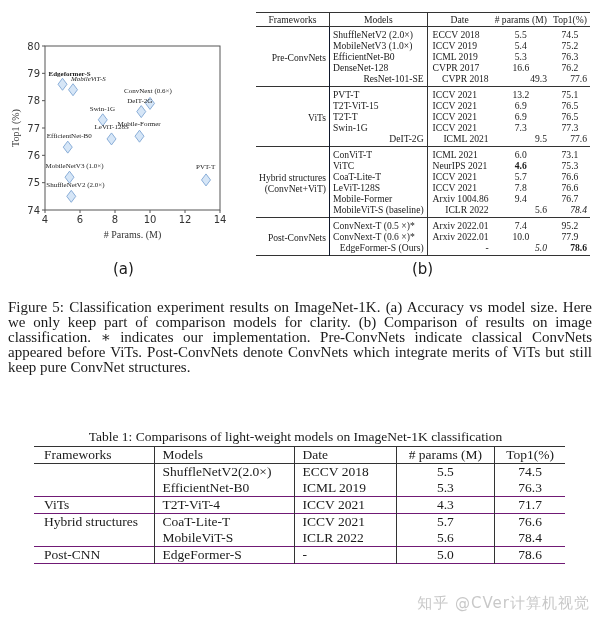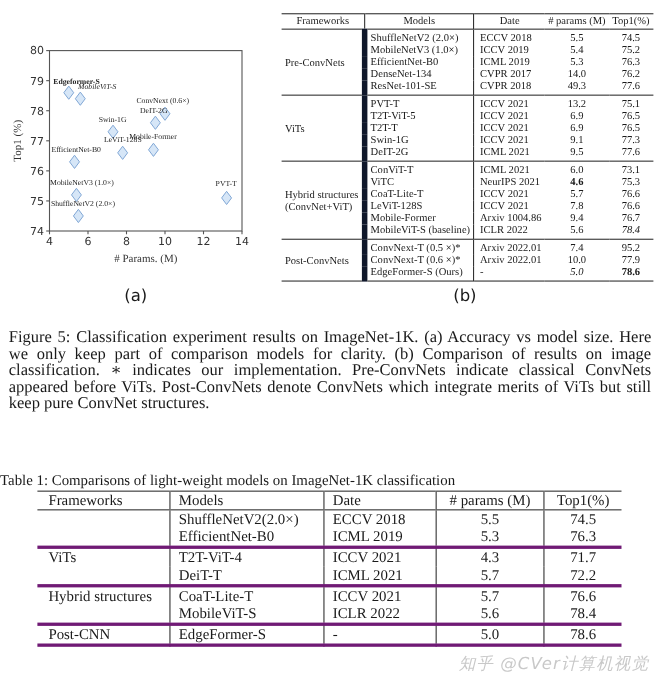--- a/index.html
+++ b/index.html
@@ -16,60 +16,60 @@
   
   #table-b {
     position: absolute; left: 256px; top: 12px; width: 334px;
     border-collapse: collapse; font-size: 9.6px; line-height: 11px;
   }
   #table-b th, #table-b td { padding: 0 3px; white-space: nowrap; }
   #table-b thead tr { border-top: 1.2px solid #333; border-bottom: 1px solid #333; }
   #table-b thead th { font-weight: normal; height: 14px; }
   #table-b tbody { border-bottom: 1px solid #333; }
   #table-b tbody:last-of-type { border-bottom: 1.2px solid #333; }
-  #table-b td.fw { text-align: left; border-right: 5px solid #0f172a; }
+  #table-b td.fw { text-align: right; border-right: 1px solid #0f172a; }
   #table-b td.mdl { border-right: 1px solid #333; text-align: left; }
   #table-b th.fw { border-right: 1px solid #333; }
   #table-b th.mdl { border-right: 1px solid #333; }
   #table-b td.num { text-align: center; }
   #table-b td.date { text-align: left; padding-left: 5px; }
   #table-b tr.first td { padding-top: 2px; }
-  #table-b tr.last td { padding-bottom: 2px; }
+  #table-b tr.last td { padding-bottom: 2px; text-align: right; }
   .bold { font-weight: bold; }
   .ital { font-style: italic; }
 
   
   #caption {
     position: absolute; left: 8px; top: 300px; width: 584px;
     font-size: 15px; line-height: 15px; text-align: justify;
   }
 
   
   #table1-title {
-    position: absolute; left: 0; top: 429px; width: 591px; 
+    position: absolute; left: 0; top: 429px; width: 591px; text-align: center;
     font-size: 13.5px;
   }
   #table1 {
     position: absolute; left: 34px; top: 446px; width: 531px;
     border-collapse: collapse; font-size: 13.5px; line-height: 16px;
   }
   #table1 th, #table1 td { padding: 0 8px; white-space: nowrap; }
   #table1 thead tr { border-top: 1px solid #333; border-bottom: 1px solid #333; }
   #table1 thead th { font-weight: normal; text-align: left; height: 17px; }
-  #table1 tbody { border-bottom: 3px solid #701a75; }
+  #table1 tbody { border-bottom: 1px solid #701a75; }
   #table1 td.fw, #table1 th.fw { width: 120px; border-right: 1px solid #333; padding-left: 10px; }
   #table1 td.mdl, #table1 th.mdl { width: 140px; border-right: 1px solid #333; }
   #table1 td.date, #table1 th.date { width: 102px; border-right: 1px solid #333; }
   #table1 td.num, #table1 th.num { text-align: center; border-right: 1px solid #333; }
   #table1 td.top, #table1 th.top { text-align: center; }
   #table1 th.num { text-align: center; }
 
   #watermark {
     position: absolute; right: 10px; top: 594px; font-family: "DejaVu Sans", sans-serif;
-    font-size: 15px; color: rgba(190,190,190,0.85); letter-spacing: 1px; font-style: italic;
+    font-size: 15px; color: rgba(190,190,190,0.85); letter-spacing: 1px;
   }
 </style>
 </head>
 <body>
 
 <div id="plot-a">
   <svg id="plot-svg" width="250" height="290">
       <rect x="45" y="46" width="175" height="164" fill="none" stroke="#555" stroke-width="1"></rect>
       <line x1="45" y1="210" x2="45" y2="213" stroke="#555"></line>
       <text x="45" y="223" text-anchor="middle" font-size="10" fill="#333" font-family="DejaVu Sans, sans-serif">4</text>
@@ -149,56 +149,56 @@
         <td class="num">5.4</td>
         <td class="num">75.2</td>
       </tr>
       <tr>
         <td class="mdl">EfficientNet-B0</td>
         <td class="date">ICML 2019</td>
         <td class="num">5.3</td>
         <td class="num">76.3</td>
       </tr>
       <tr>
-        <td class="mdl">DenseNet-134</td>
+        <td class="mdl">DenseNet-128</td>
         <td class="date">CVPR 2017</td>
-        <td class="num">14.0</td>
+        <td class="num">16.6</td>
         <td class="num">76.2</td>
       </tr>
       <tr class=" last">
         <td class="mdl">ResNet-101-SE</td>
         <td class="date">CVPR 2018</td>
         <td class="num">49.3</td>
         <td class="num">77.6</td>
       </tr>
     </tbody>
   <tbody id="tb-body-1">
       <tr class="first">
         <td class="fw" rowspan="5"><span>ViTs</span></td>
         <td class="mdl">PVT-T</td>
         <td class="date">ICCV 2021</td>
         <td class="num">13.2</td>
         <td class="num">75.1</td>
       </tr>
       <tr>
-        <td class="mdl">T2T-ViT-5</td>
+        <td class="mdl">T2T-ViT-15</td>
         <td class="date">ICCV 2021</td>
         <td class="num">6.9</td>
         <td class="num">76.5</td>
       </tr>
       <tr>
         <td class="mdl">T2T-T</td>
         <td class="date">ICCV 2021</td>
         <td class="num">6.9</td>
         <td class="num">76.5</td>
       </tr>
       <tr>
         <td class="mdl">Swin-1G</td>
         <td class="date">ICCV 2021</td>
-        <td class="num">9.1</td>
+        <td class="num">7.3</td>
         <td class="num">77.3</td>
       </tr>
       <tr class=" last">
         <td class="mdl">DeIT-2G</td>
         <td class="date">ICML 2021</td>
         <td class="num">9.5</td>
         <td class="num">77.6</td>
       </tr>
     </tbody>
   <tbody id="tb-body-2">
@@ -294,27 +294,20 @@
       </tr>
     </tbody>
   <tbody id="t1-body-1">
       <tr>
         <td class="fw">ViTs</td>
         <td class="mdl">T2T-ViT-4</td>
         <td class="date">ICCV 2021</td>
         <td class="num">4.3</td>
         <td class="top">71.7</td>
       </tr>
-      <tr>
-        <td class="fw"></td>
-        <td class="mdl">DeiT-T</td>
-        <td class="date">ICML 2021</td>
-        <td class="num">5.7</td>
-        <td class="top">72.2</td>
-      </tr>
     </tbody>
   <tbody id="t1-body-2">
       <tr>
         <td class="fw">Hybrid structures</td>
         <td class="mdl">CoaT-Lite-T</td>
         <td class="date">ICCV 2021</td>
         <td class="num">5.7</td>
         <td class="top">76.6</td>
       </tr>
       <tr>

